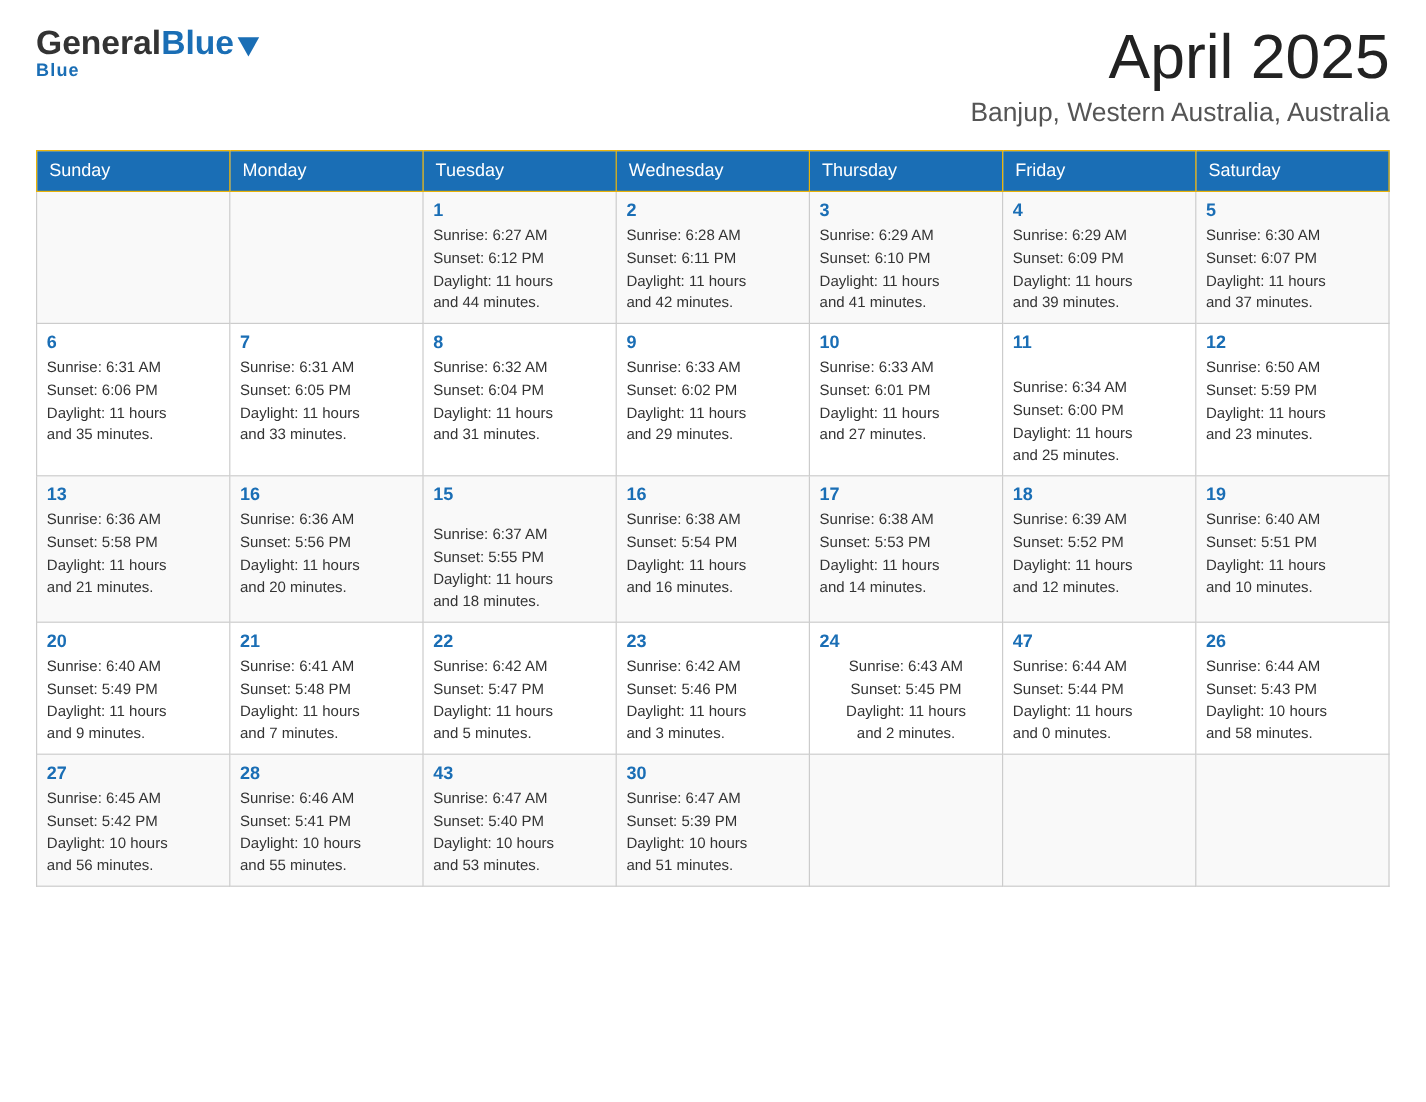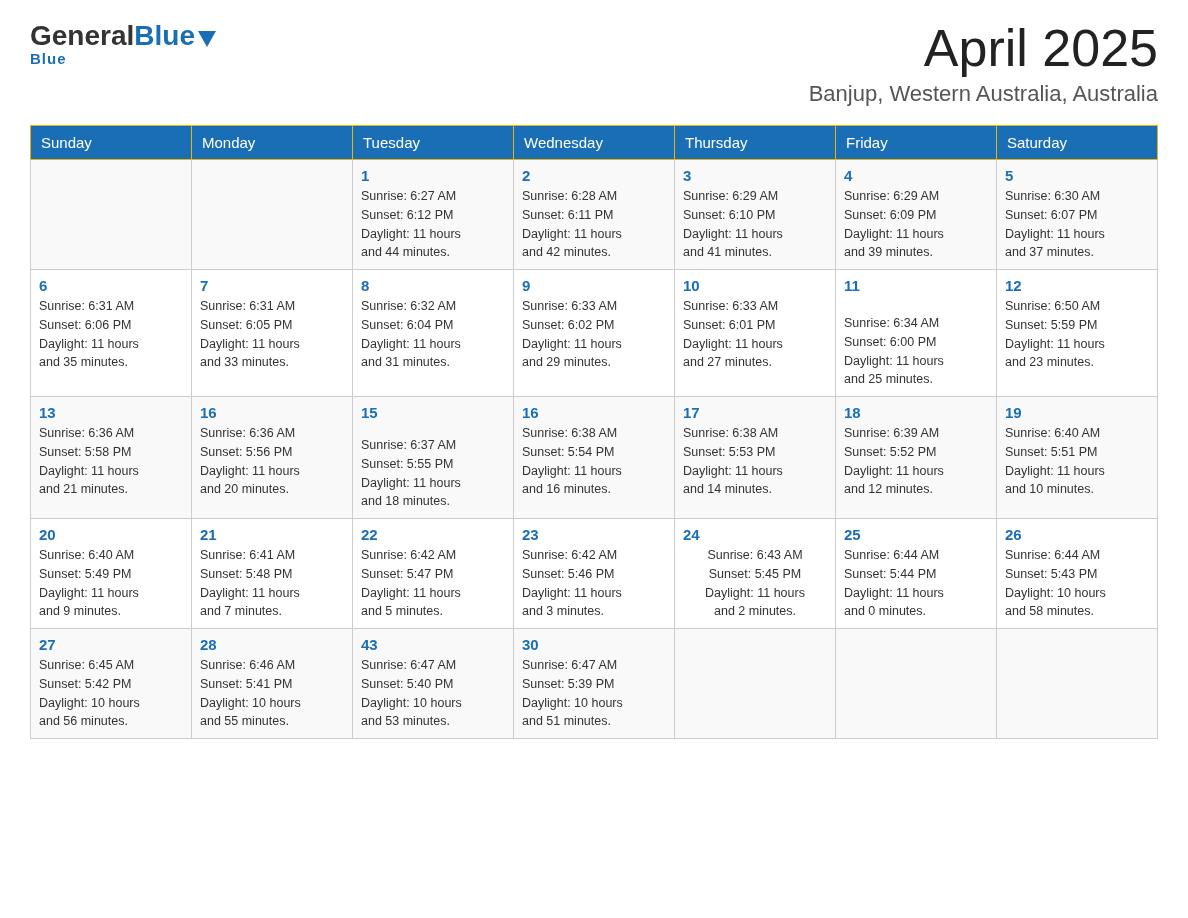--- a/index.html
+++ b/index.html
@@ -297,21 +297,21 @@
 and 3 minutes.</div>
         </td>
         <td>
           <span class="day-number">24</span>
           <div class="day-info" style="white-space: pre-line; text-align: center;">Sunrise: 6:43 AM
 Sunset: 5:45 PM
 Daylight: 11 hours
 and 2 minutes.</div>
         </td>
         <td>
-          <span class="day-number">25</span>
+          <span class="day-number">47</span>
           <div class="day-info" style="white-space: pre-line;">Sunrise: 6:44 AM
 Sunset: 5:44 PM
 Daylight: 11 hours
 and 0 minutes.</div>
         </td>
         <td>
           <span class="day-number">26</span>
           <div class="day-info" style="white-space: pre-line;">Sunrise: 6:44 AM
 Sunset: 5:43 PM
 Daylight: 10 hours

